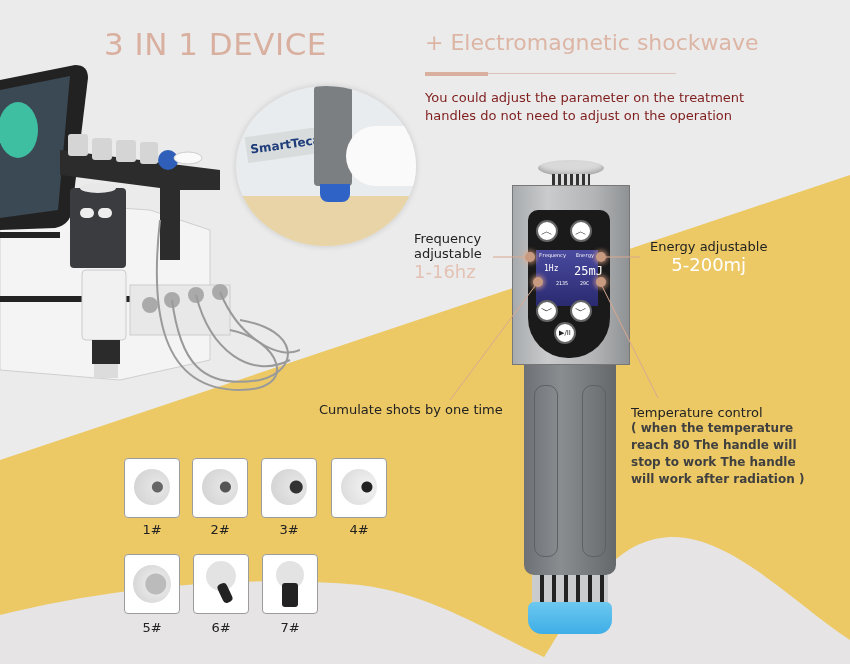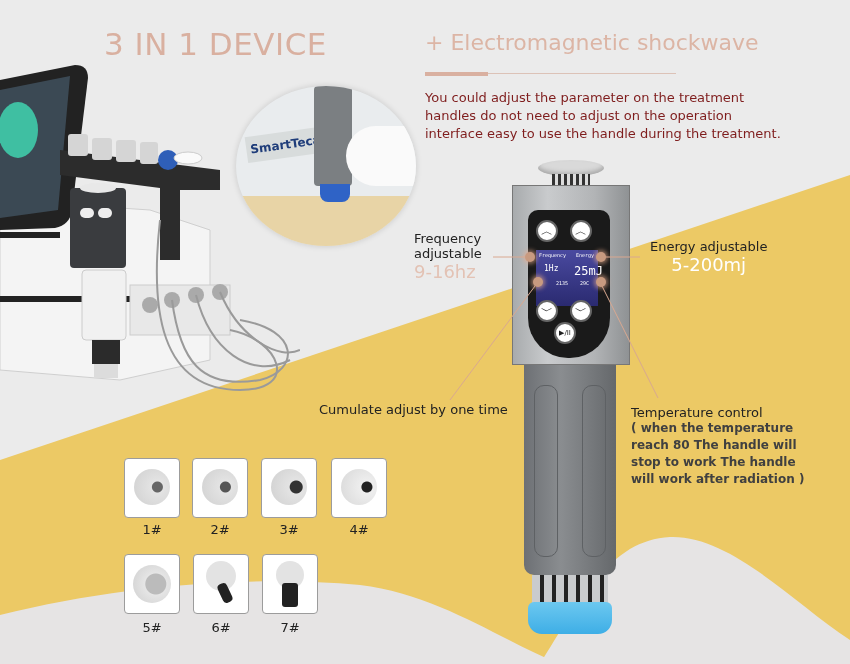--- a/index.html
+++ b/index.html
@@ -28,21 +28,20 @@
   <path d="M540,664 C580,600 610,540 670,537 C730,535 790,600 850,640 L850,664 Z" fill="#e6e4e4"></path>
 </svg>
 
 <div class="abs title-main">3 IN 1 DEVICE</div>
 <div class="abs title-sub">+ Electromagnetic shockwave</div>
 <div class="abs rule-thick"></div>
 <div class="abs rule-thin"></div>
 <div class="abs desc">
   <div>You could adjust the parameter on the treatment</div>
   <div>handles do not need to adjust on the operation</div>
-  <div>interface easy to use the handle during the treatment.</div>
 </div>
 
 <svg class="abs" style="left:0;top:60px;" width="300" height="340" viewBox="0 0 300 340">
 
   <path d="M0,140 L150,150 L210,170 L210,300 L120,320 L0,310 Z" fill="#f4f4f4" stroke="#cfcfcf"></path>
   <rect x="0" y="236" width="150" height="6" fill="#222"></rect>
   <rect x="0" y="172" width="60" height="6" fill="#222"></rect>
 
   <path d="M0,20 L75,5 Q88,5 88,18 L72,150 Q70,165 55,168 L0,170 Z" fill="#222"></path>
   <path d="M0,30 L70,16 L58,150 L0,158 Z" fill="#3b4954"></path>
@@ -125,27 +124,27 @@
   <line x1="600" y1="282" x2="658" y2="398" stroke="#d9a890" stroke-width="1"></line>
 </svg>
 <div class="dot" style="left:525px;top:252px;"></div>
 <div class="dot" style="left:596px;top:252px;"></div>
 <div class="dot" style="left:533px;top:277px;"></div>
 <div class="dot" style="left:596px;top:277px;"></div>
 
 <div class="abs" style="left:414px;top:231px;">
   <div class="lbl-dark">Frequency</div>
   <div class="lbl-dark">adjustable</div>
-  <div class="lbl-pink">9-16hz</div>
+  <div class="lbl-pink">1-16hz</div>
 </div>
 <div class="abs" style="left:650px;top:239px;">
   <div class="lbl-dark">Energy adjustable</div>
   <div class="lbl-white">5-200mj</div>
 </div>
-<div class="abs lbl-dark" style="left:319px;top:402px;">Cumulate adjust by one time</div>
+<div class="abs lbl-dark" style="left:319px;top:402px;">Cumulate shots by one time</div>
 <div class="abs" style="left:631px;top:405px;">
   <div class="lbl-dark">Temperature control</div>
   <div class="lbl-white-small">( when the temperature</div>
   <div class="lbl-white-small">reach 80 The handle will</div>
   <div class="lbl-white-small">stop to work The handle</div>
   <div class="lbl-white-small">will work after radiation )</div>
 </div>
 
 <div class="abs" style="left:0;top:0;">
   <div class="tip-box" style="left:124px;top:458px;">

